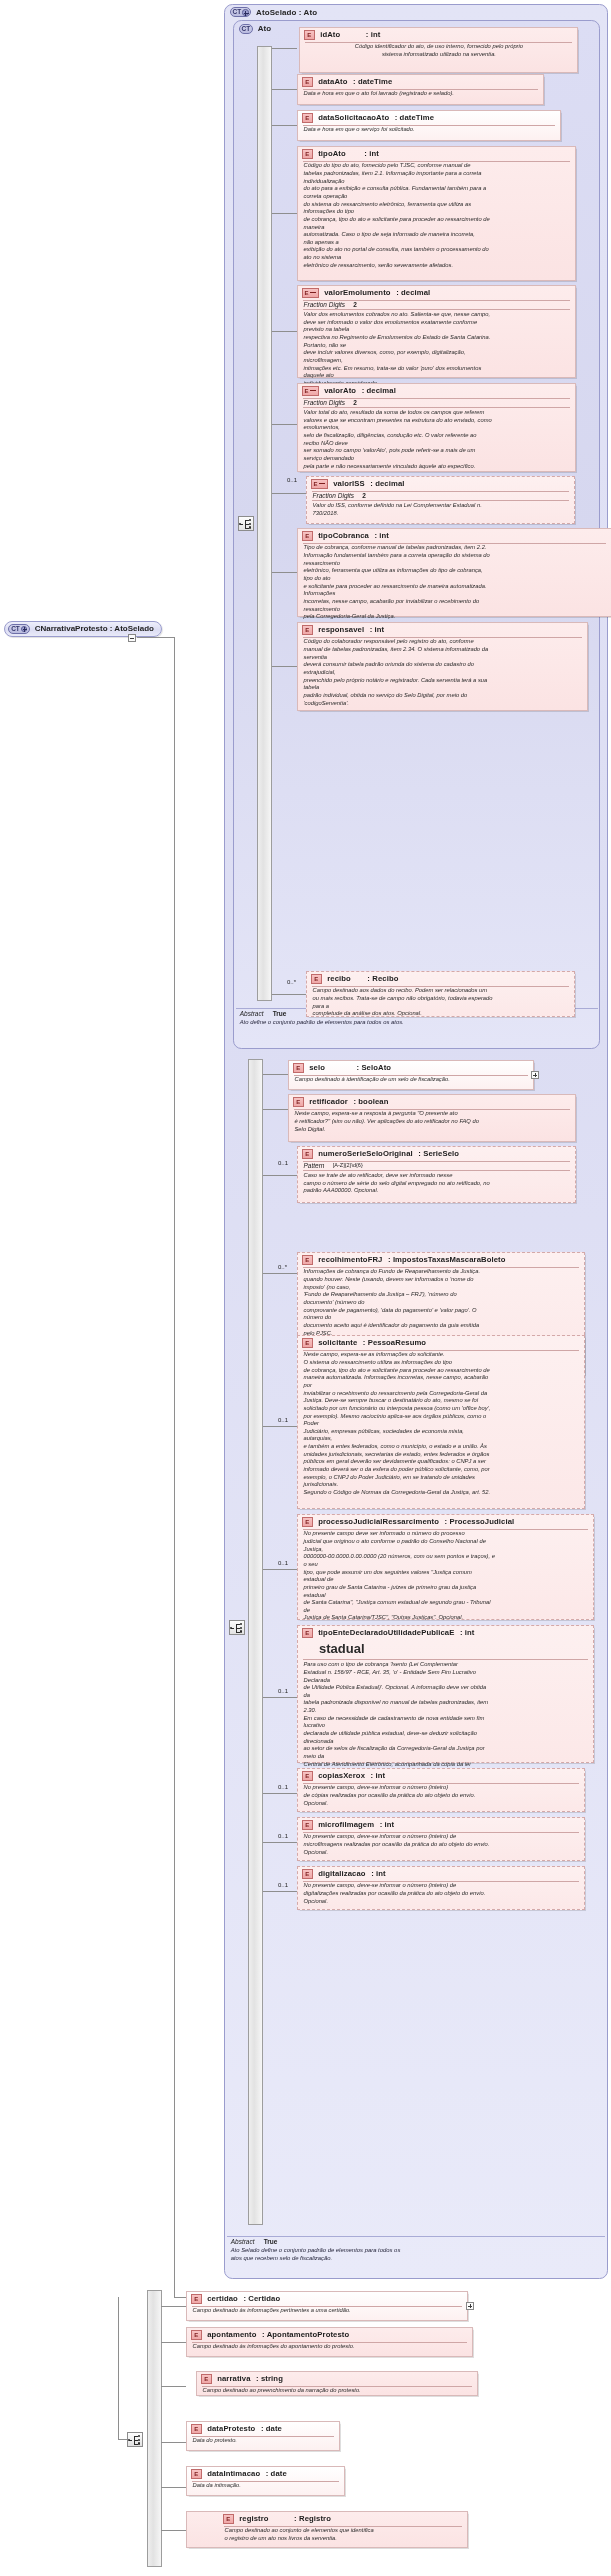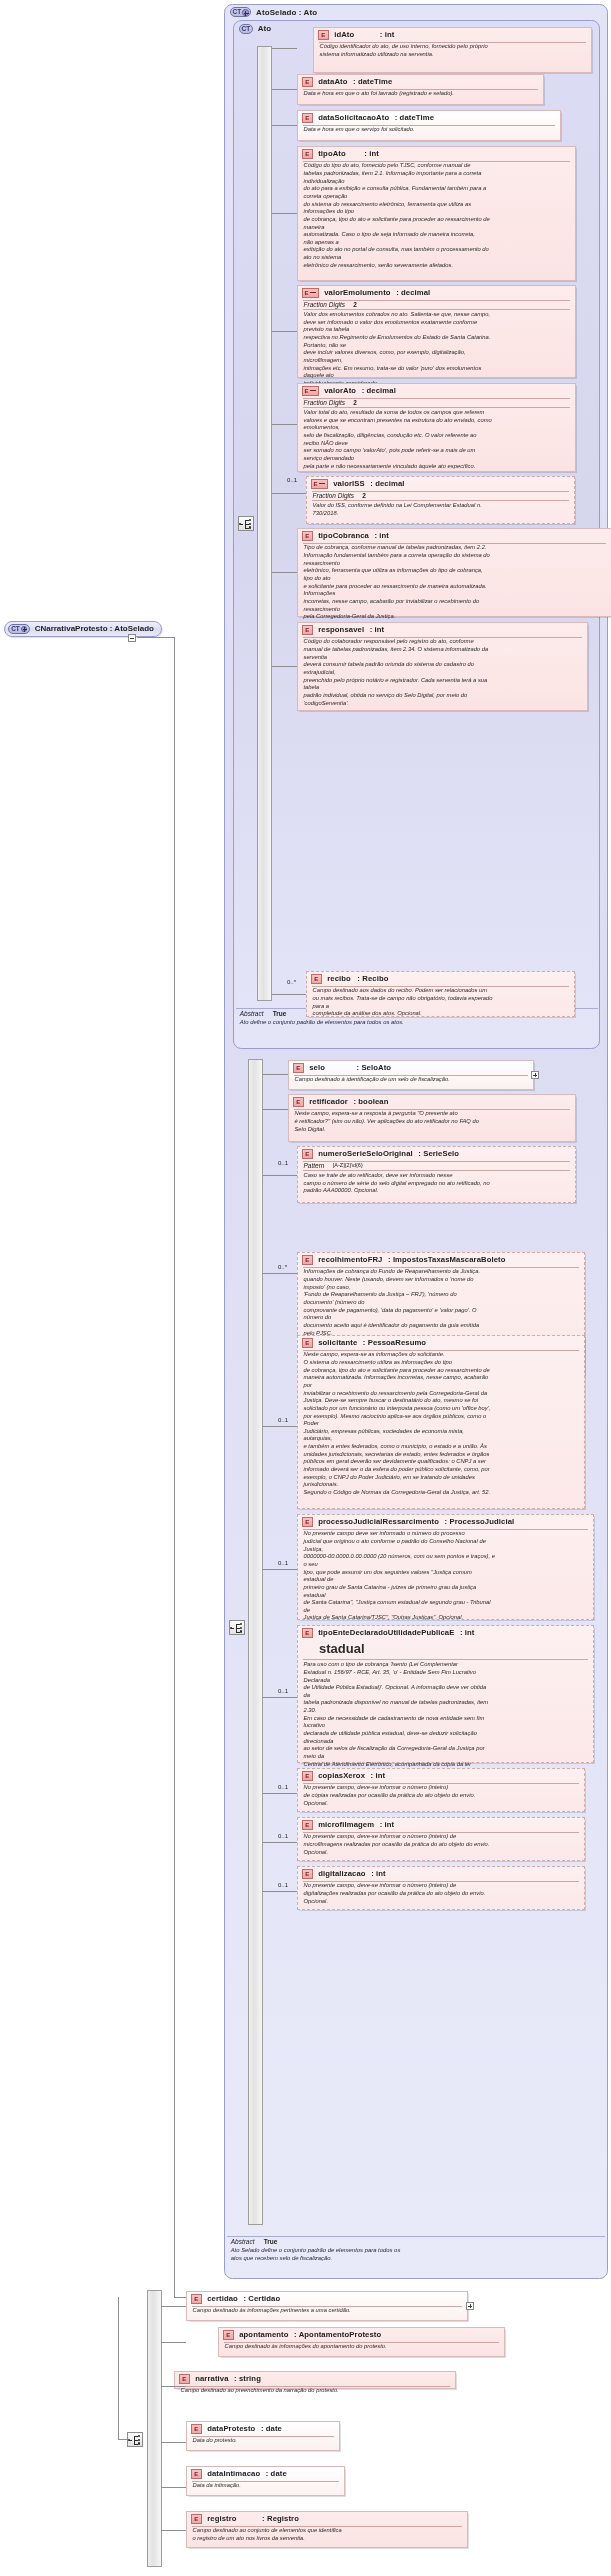--- a/index.html
+++ b/index.html
@@ -296,21 +296,21 @@
       <i class="stem"></i>
       <i class="b1"></i>
       <i class="b2"></i>
       <i class="b3"></i>
     <span class="dot" style="top:1.7px;"></span>
       <span class="dot" style="top:5.5px;"></span>
       <span class="dot" style="top:9.4px;"></span>
     <span class="anchor"></span>
   </div>
 
-  <div class="ebox" style="left:313px; top:27px; width:279px; height:46px;">
+  <div class="ebox" style="left:299px; top:27px; width:279px; height:46px;text-align:center;">
     <div class="e-title">
         <span class="e-badge">E</span>
       <span>idAto</span>
       <span style="margin-left:20px;">: int</span>
       </div>
     <div class="e-sep"></div>
     <div class="e-doc">Código identificador do ato, de uso interno, fornecido pelo próprio
 sistema informatizado utilizado na serventia.</div>
   </div>
   <div class="ln lnh" style="left:272px; top:48px; width:25px;"></div>
@@ -472,21 +472,21 @@
 tabela
 padrão individual, obtida no serviço do Selo Digital, por meio do
 'codigoServentia'.</div>
   </div>
   <div class="ln lnh" style="left:272px; top:666px; width:25px;"></div>
 
   <div class="ebox optional" style="left:306px; top:971px; width:269px; height:46px;">
     <div class="e-title">
         <span class="e-badge">E</span>
       <span>recibo</span>
-      <span style="margin-left:1px;">: Recibo</span>
+      <span style="margin-left:11px;">: Recibo</span>
       </div>
     <div class="e-sep"></div>
     <div class="e-doc">Campo destinado aos dados do recibo. Podem ser relacionados um
 ou mais recibos. Trata-se de campo não obrigatório, todavia esperado
 para a
 completude da análise dos atos. Opcional.</div>
   </div>
   <div class="occ" style="left:287px; top:979px;">0..*</div>
   <div class="ln lnh" style="left:272px; top:994px; width:34px;"></div>
 
@@ -688,32 +688,32 @@
         <span class="e-badge">E</span>
       <span>certidao</span>
       <span>: Certidao</span>
       </div>
     <div class="e-sep"></div>
     <div class="e-doc">Campo destinado às informações pertinentes a uma certidão.</div>
   </div>
   <div class="expander plus" style="left:466px; top:2302px;"></div>
   <div class="ln lnh" style="left:161px; top:2306px; width:25px;"></div>
 
-  <div class="ebox" style="left:186px; top:2327px; width:287px; height:29.5px;margin-left:32px;">
+  <div class="ebox" style="left:186px; top:2327px; width:287px; height:29.5px;">
     <div class="e-title">
         <span class="e-badge">E</span>
       <span>apontamento</span>
       <span>: ApontamentoProtesto</span>
       </div>
     <div class="e-sep"></div>
     <div class="e-doc">Campo destinado às informações do apontamento do protesto.</div>
   </div>
   <div class="ln lnh" style="left:161px; top:2342px; width:25px;"></div>
 
-  <div class="ebox" style="left:174px; top:2371px; width:282px; height:18px;">
+  <div class="ebox" style="left:196px; top:2371px; width:282px; height:25px;">
     <div class="e-title">
         <span class="e-badge">E</span>
       <span>narrativa</span>
       <span>: string</span>
       </div>
     <div class="e-sep"></div>
     <div class="e-doc">Campo destinado ao preenchimento da narração do protesto.</div>
   </div>
   <div class="ln lnh" style="left:161px; top:2386px; width:25px;"></div>
 
@@ -732,21 +732,21 @@
     <div class="e-title">
         <span class="e-badge">E</span>
       <span>dataIntimacao</span>
       <span>: date</span>
       </div>
     <div class="e-sep"></div>
     <div class="e-doc">Data da intimação.</div>
   </div>
   <div class="ln lnh" style="left:161px; top:2487px; width:25px;"></div>
 
-  <div class="ebox" style="left:186px; top:2511px; width:282px; height:37px;">
+  <div class="ebox" style="left:186px; top:2511px; width:282px; height:37px;padding-left:32px;">
     <div class="e-title">
         <span class="e-badge">E</span>
       <span>registro</span>
       <span style="margin-left:20px;">: Registro</span>
       </div>
     <div class="e-sep"></div>
     <div class="e-doc">Campo destinado ao conjunto de elementos que identifica
 o registro de um ato nos livros da serventia.</div>
   </div>
   <div class="ln lnh" style="left:161px; top:2530px; width:25px;"></div>

